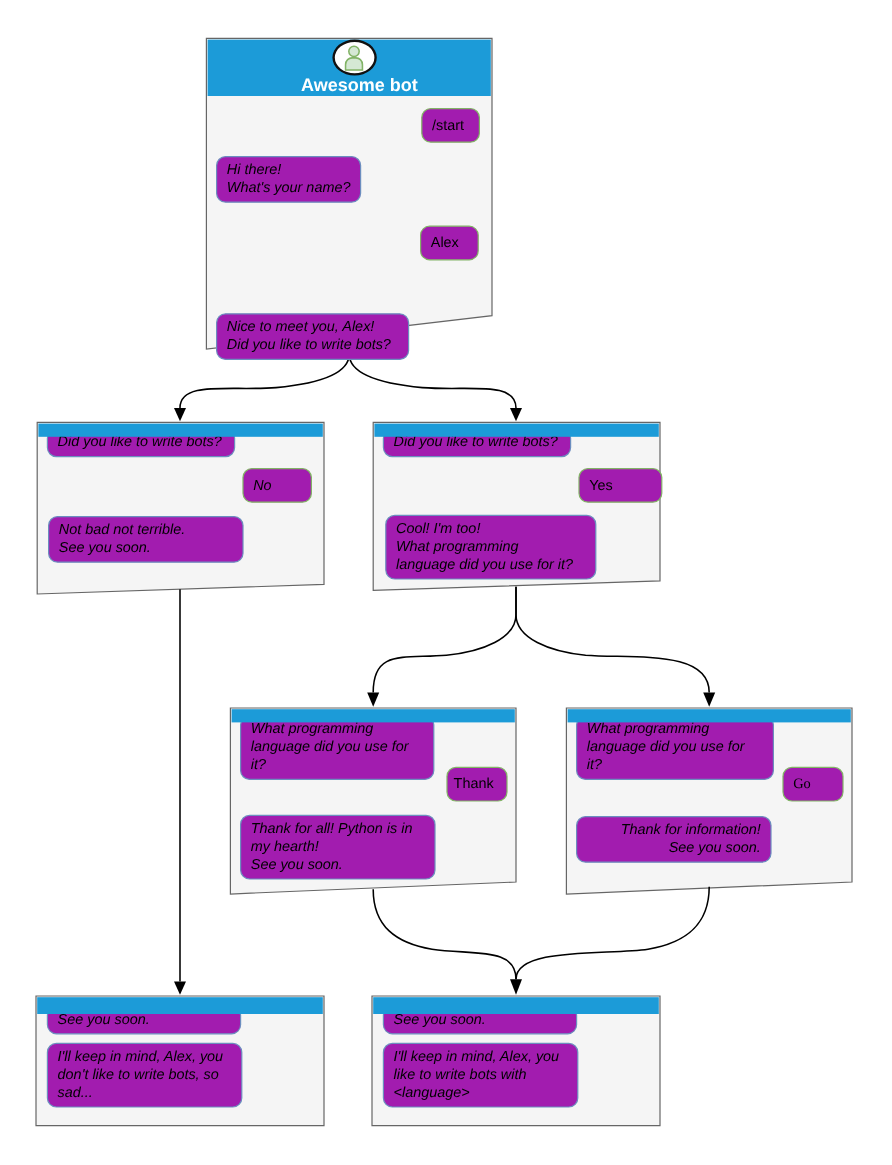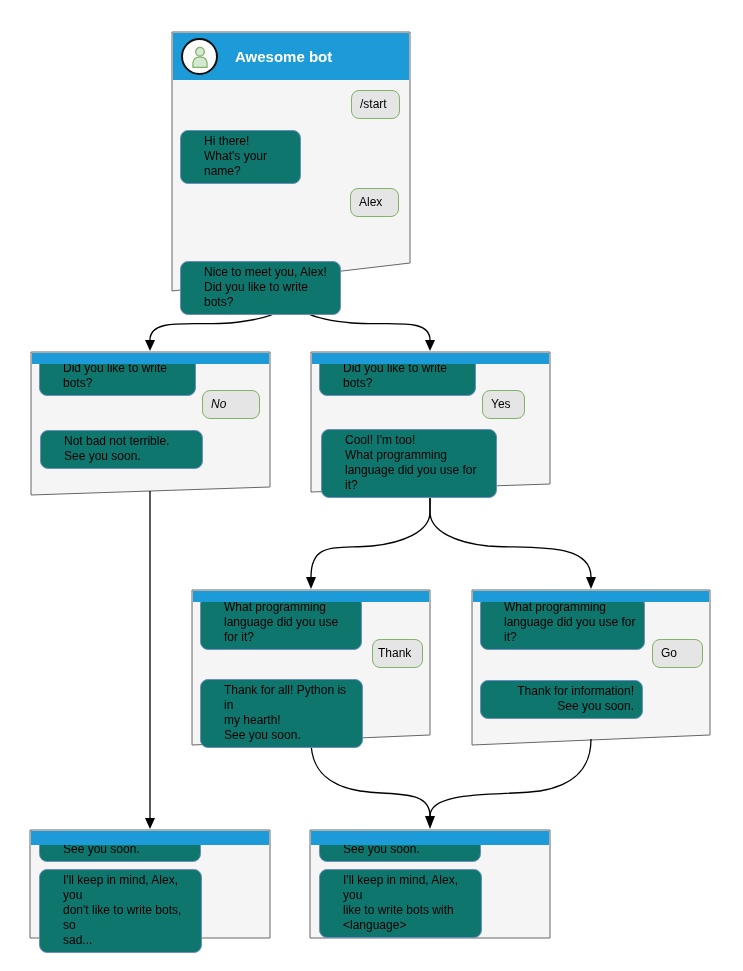--- a/index.html
+++ b/index.html
@@ -3,28 +3,28 @@
 <meta charset="utf-8">
 <style>
   html,body{margin:0;padding:0;background:#fff;}
   .canvas{position:relative;width:743px;height:971px;background:#ffffff;overflow:hidden;
           font-family:"Liberation Sans",sans-serif;color:#000;}
   svg.layer{position:absolute;left:0;top:0;z-index:1;}
   .win-shape{fill:#f5f5f5;stroke:#666666;stroke-width:1;}
   .flow{fill:none;stroke:#000000;stroke-width:1.3;}
   .ah{fill:#000000;stroke:none;}
   .hdr{position:absolute;z-index:3;background:#1c9bd8;}
-  .hdr.main{display:flex;align-items:center;}
+  .hdr.main{display:flex;align-items:center;flex-direction:column;}
   .avatar{width:37px;height:37px;border-radius:50%;background:#ffffff;border:2px solid #111;
           margin-left:8px;display:flex;align-items:center;justify-content:center;box-sizing:border-box;}
   .title{margin-left:17px;font-size:15px;font-weight:bold;color:#ffffff;}
   .bubble{position:absolute;z-index:2;font-size:12px;line-height:15px;border-radius:8px;
           white-space:pre-line;box-sizing:border-box;}
-  .bot{background:#0f766e;border:1px solid #6c8ebf;padding:3px 8px 4px 23px;}
-  .user{background:#e5e5e5;border:1px solid #82b366;padding:6px 8px;border-radius:8px;}
+  .bot{background:#a21caf;border:1px solid #6c8ebf;padding:3px 8px 4px 8px;font-style:italic;}
+  .user{background:#a21caf;border:1px solid #82b366;padding:6px 8px;border-radius:8px;}
   .user.tight{padding:6px 5px;}
 </style>
 </head>
 <body>
 
 <div class="canvas">
 
   <svg class="layer" width="743" height="971" viewBox="0 0 743 971">
 
     <polygon class="win-shape" points="172,32 410,32 410,263 172,291"></polygon>
@@ -76,35 +76,35 @@
   <div class="bubble user" style="left:350px;top:188px;width:49px;">Alex</div>
   <div class="bubble bot" style="left:180px;top:221px;width:161px;margin-top:40px;">Nice to meet you, Alex!
 Did you like to write bots?</div>
 
   <div class="bubble bot" style="left:39px;top:357px;width:157px;">Did you like to write bots?</div>
   <div class="bubble user" style="left:202px;top:390px;width:58px;font-style:italic;">No</div>
   <div class="bubble bot" style="left:40px;top:430px;width:163px;">Not bad not terrible.
 See you soon.</div>
 
   <div class="bubble bot" style="left:319px;top:357px;width:157px;">Did you like to write bots?</div>
-  <div class="bubble user" style="left:482px;top:390px;width:43px;">Yes</div>
+  <div class="bubble user" style="left:482px;top:390px;width:70px;">Yes</div>
   <div class="bubble bot" style="left:321px;top:429px;width:176px;">Cool! I'm too!
 What programming
 language did you use for it?</div>
 
   <div class="bubble bot" style="left:200px;top:596px;width:162px;">What programming
 language did you use for it?</div>
   <div class="bubble user tight" style="left:372px;top:639px;width:51px;">Thank</div>
   <div class="bubble bot" style="left:200px;top:679px;width:163px;">Thank for all! Python is in
 my hearth!
 See you soon.</div>
 
   <div class="bubble bot" style="left:480px;top:596px;width:165px;">What programming
 language did you use for it?</div>
-  <div class="bubble user" style="left:652px;top:639px;width:51px;">Go</div>
+  <div class="bubble user" style="left:652px;top:639px;width:51px;font-family:Liberation Serif, serif;">Go</div>
   <div class="bubble bot" style="left:480px;top:680px;width:163px;text-align:right;">Thank for information!
 See you soon.</div>
 
   <div class="bubble bot" style="left:39px;top:838px;width:162px;">See you soon.</div>
   <div class="bubble bot" style="left:39px;top:869px;width:163px;">I'll keep in mind, Alex, you
 don't like to write bots, so
 sad...</div>
 
   <div class="bubble bot" style="left:319px;top:838px;width:162px;">See you soon.</div>
   <div class="bubble bot" style="left:319px;top:869px;width:163px;">I'll keep in mind, Alex, you

